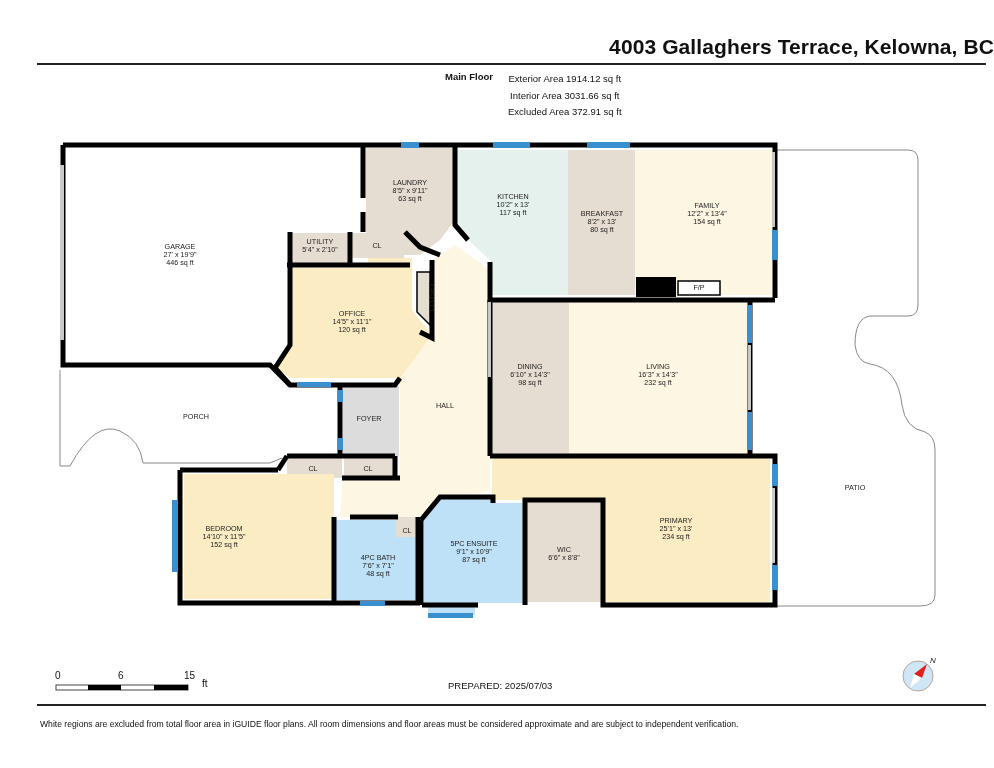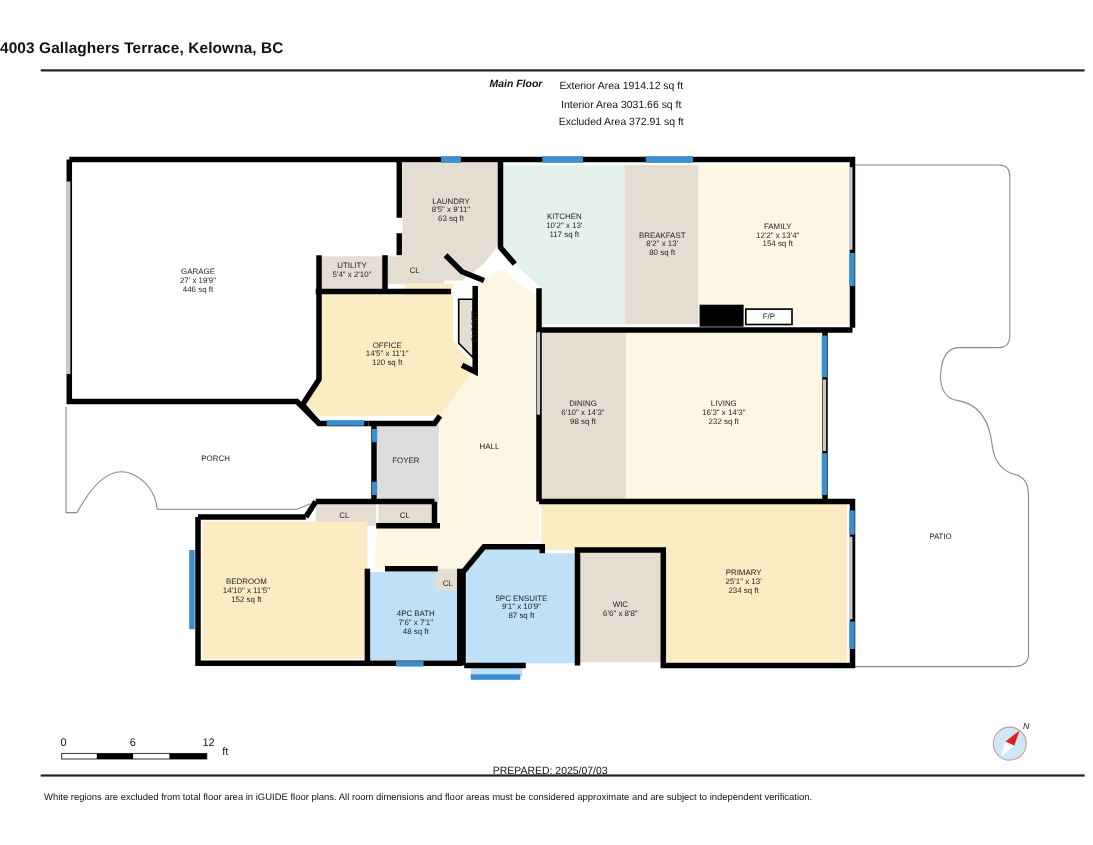--- a/index.html
+++ b/index.html
@@ -1,25 +1,25 @@
 <!DOCTYPE html>
 <html><head>
 <meta charset="utf-8">
 <style>
   html, body { margin:0; padding:0; background:#ffffff; }
   body { width:994px; height:768px; position:relative; overflow:hidden; font-family:"Liberation Sans", sans-serif; color:#111; }
-  .title { position:absolute; left:0; width:994px; top:35px; text-align:left; font-size:14px; font-weight:bold; letter-spacing:0.1px; }
+  .title { position:absolute; left:0; width:994px; top:35px; text-align:right; font-size:21px; font-weight:bold; letter-spacing:0.1px; }
   .rule-top { position:absolute; left:37px; width:949px; top:63px; height:2px; background:#222; }
-  .floor-label { position:absolute; left:445px; top:71px; font-size:9.5px; font-weight:bold;font-style:italic; }
+  .floor-label { position:absolute; left:445px; top:71px; font-size:9.5px; font-weight:bold; }
   .areas { position:absolute; left:508px; top:71px; font-size:9.5px; line-height:16.5px;text-align:center; }
   svg.plan { position:absolute; left:0; top:0; }
   .rl { font-size:7.2px; fill:#222; text-anchor:middle; }
   .scale { position:absolute; left:55px; top:670px; width:160px; height:30px; }
   .scale .t { position:absolute; top:0; font-size:10px; }
-  .prepared { position:absolute; left:448px; top:680px; font-size:9.5px;margin-top:16px; }
+  .prepared { position:absolute; left:448px; top:680px; font-size:9.5px; }
   .compass { position:absolute; left:900px; top:654px; width:40px; height:40px; }
   .rule-bottom { position:absolute; left:37px; width:949px; top:704px; height:2px; background:#222; }
   .disclaimer { position:absolute; left:40px; top:719px; font-size:8.6px;text-align:right; }
 </style>
 </head>
 <body>
 
 <div class="title">4003 Gallaghers Terrace, Kelowna, BC</div>
 <div class="rule-top"></div>
 <div class="floor-label">Main Floor</div>
@@ -186,21 +186,21 @@
     <text class="rl" x="676" y="531">25'1" x 13'</text>
     <text class="rl" x="676" y="539">234 sq ft</text>
 
     <text class="rl" x="855" y="490">PATIO</text>
   </g>
 </svg>
 
 <div class="scale">
   <span class="t" style="left:0">0</span>
   <span class="t" style="left:63px">6</span>
-  <span class="t" style="left:129px">12</span>
+  <span class="t" style="left:129px">15</span>
   <span class="t" style="left:147px; top:8px">ft</span>
   <svg width="140" height="10" style="position:absolute; left:0; top:13px">
     <rect x="1" y="2" width="132" height="5" fill="#fff" stroke="#444" stroke-width="1"></rect>
     <rect x="33" y="2" width="33" height="5" fill="#000"></rect>
     <rect x="99" y="2" width="34" height="5" fill="#000"></rect>
   </svg>
 </div>
 
 <div class="prepared">PREPARED: 2025/07/03</div>
 

